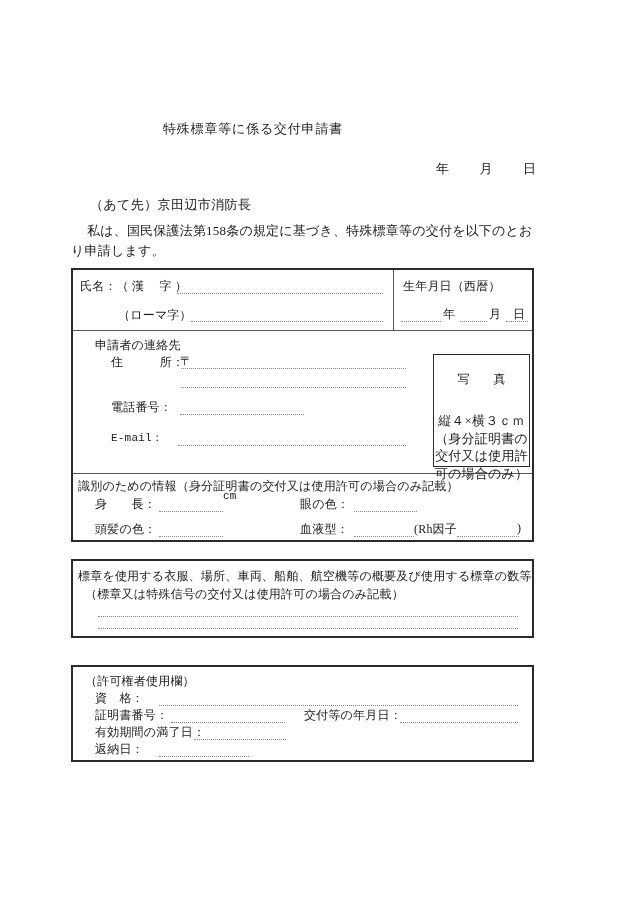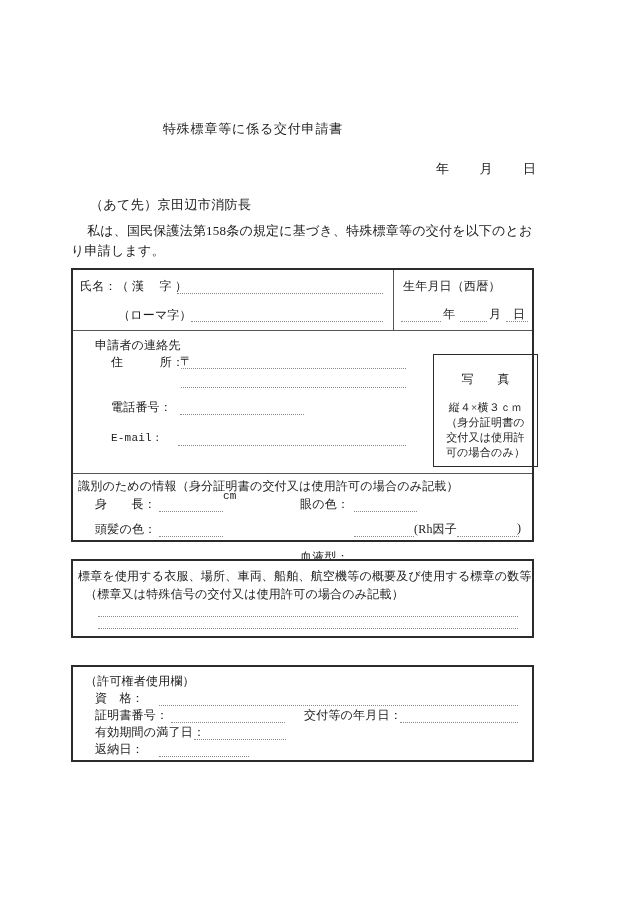--- a/index.html
+++ b/index.html
@@ -118,22 +118,22 @@
     box-sizing: border-box;
     text-align: center;
   }
   .photo-frame .ttl {
     margin-top: 16px;
     font-size: 12px;
     letter-spacing: 6px;
     padding-left: 6px;
   }
   .photo-frame .sub {
-    margin-top: 12px;
-    font-size: 11px;
+    margin-top: 24px;
+    font-size: 13px;
     line-height: 1.35;
     letter-spacing: 0.2px;
   }
 </style>
 </head>
 <body>
 
 <div class="page">
 
 
@@ -179,21 +179,21 @@
     <div class="t" style="left:107px; top:83px;">〒</div>
     <div class="dot" style="left:108px; top:97px; width:225px;"></div>
     <div class="dot" style="left:108px; top:116px; width:225px;"></div>
 
     <div class="t" style="left:38px; top:129px;">電話番号：</div>
     <div class="dot" style="left:107px; top:143px; width:124px;"></div>
 
     <div class="t mono" style="left:38px; top:160px;">E-mail：</div>
     <div class="dot" style="left:105px; top:174px; width:228px;"></div>
 
-    <div class="photo-frame" style="left:360px; top:84px; width:105px; height:113px;">
+    <div class="photo-frame" style="left:360px; top:84px; width:97px; height:113px;">
       <div class="ttl">写　真</div>
       <div class="sub">
         <div>縦４×横３ｃｍ</div>
         <div>（身分証明書の</div>
         <div>交付又は使用許</div>
         <div>可の場合のみ）</div>
       </div>
     </div>
 
     <div class="t" style="left:5px; top:208px;">識別のための情報（身分証明書の交付又は使用許可の場合のみ記載）</div>
@@ -201,21 +201,21 @@
     <div class="t" style="left:22px; top:226px;">身　　長：</div>
     <div class="dot" style="left:86px; top:240px; width:64px;"></div>
     <div class="t mono" style="left:150px; top:220px;">cm</div>
 
     <div class="t" style="left:227px; top:226px;">眼の色：</div>
     <div class="dot" style="left:281px; top:240px; width:63px;"></div>
 
     <div class="t" style="left:22px; top:251px;">頭髪の色：</div>
     <div class="dot" style="left:86px; top:265px; width:64px;"></div>
 
-    <div class="t" style="left:227px; top:251px;margin-top:28px;">血液型：</div>
+    <div class="t" style="left:227px; top:251px;">血液型：</div>
     <div class="dot" style="left:281px; top:265px; width:60px;"></div>
     <div class="t" style="left:341px; top:251px;">(Rh因子</div>
     <div class="dot" style="left:384px; top:265px; width:62px;"></div>
     <div class="t" style="left:444px; top:251px;">)</div>
   </div>
 
   <div class="box box-b">
     <div class="t" style="left:12px; top:25px;">（標章又は特殊信号の交付又は使用許可の場合のみ記載）</div>
     <div class="t" style="left:5px; top:7px;">標章を使用する衣服、場所、車両、船舶、航空機等の概要及び使用する標章の数等</div>
     <div class="dot" style="left:25px; top:54px; width:420px;"></div>

